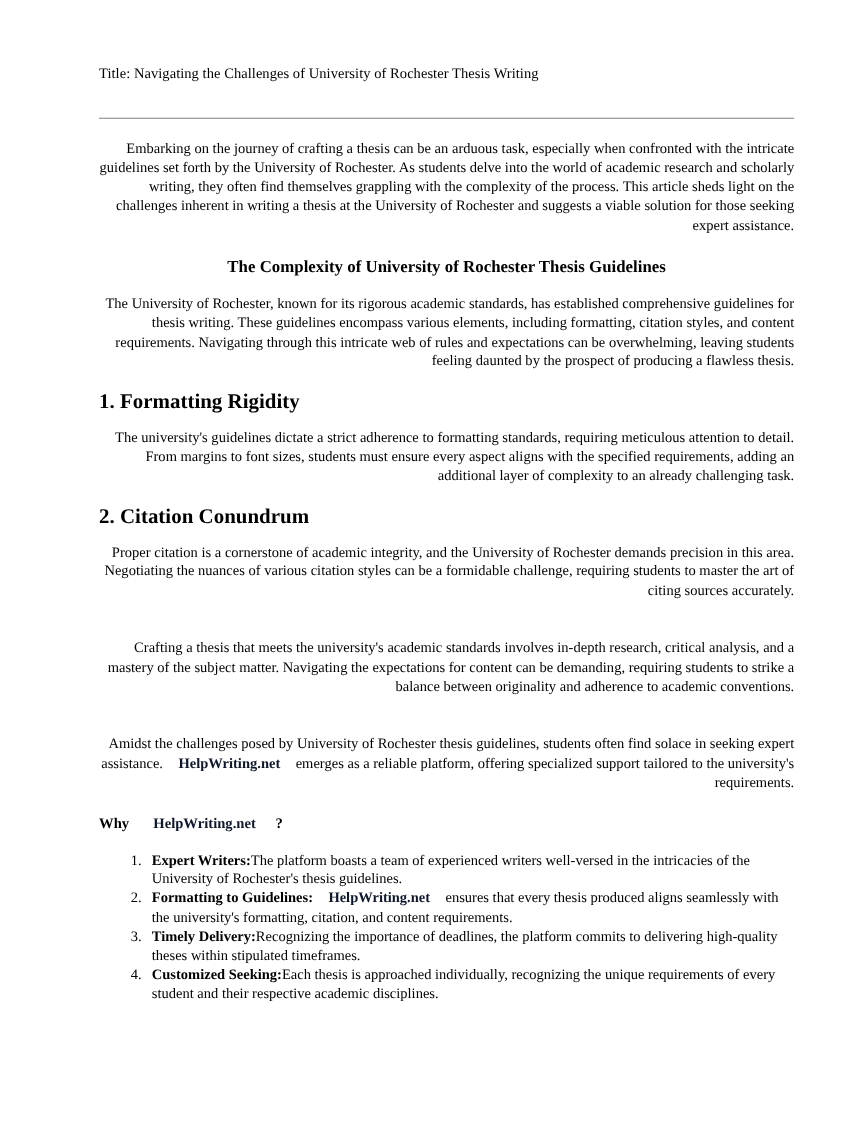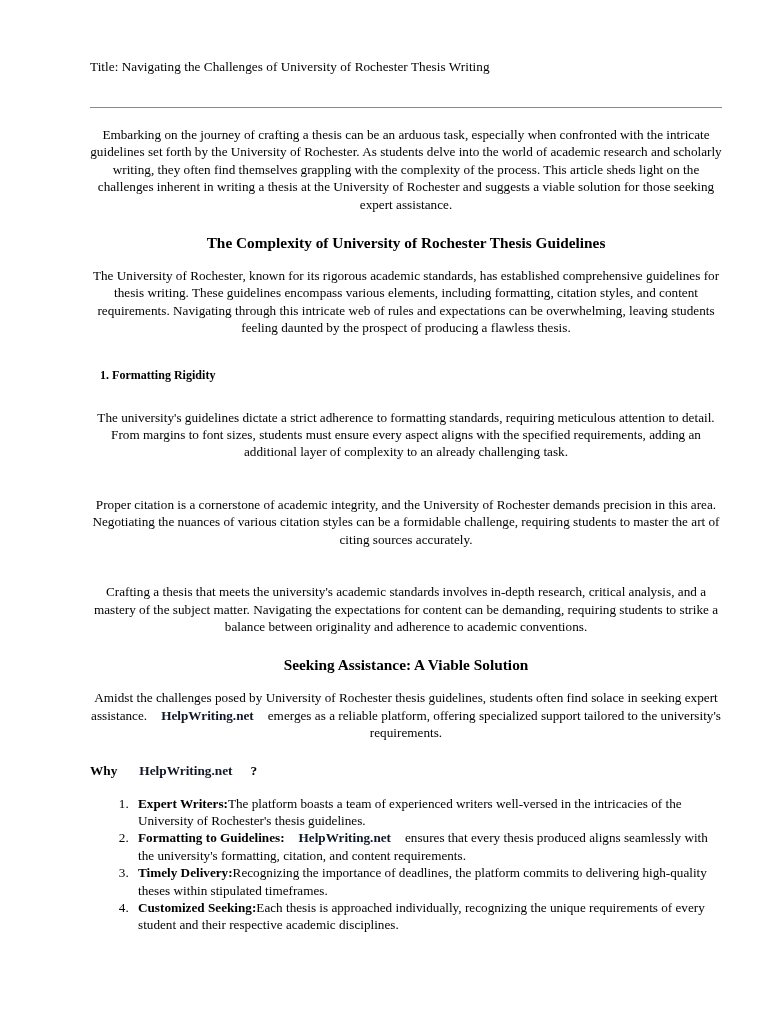--- a/index.html
+++ b/index.html
@@ -41,37 +41,37 @@
     border: none;
     border-top: 1px solid #8a8a8a;
     margin: 32px 0 0 0;
     height: 0;
     width: 632px;
   }
   p.body-text {
     font-size: 13.2px;
     line-height: 17.4px;
     margin: 0;
-    text-align: center;
+    text-align: right;
     letter-spacing: 0.01px;
   }
   .gap-intro { height: 18px; }
   h2.section-heading {
     font-size: 15.3px;
     line-height: 19px;
     font-weight: bold;
     margin: 0;
     letter-spacing: 0.02px;
     text-align: center;
   }
   h3.sub-heading {
-    font-size: 12px;
+    font-size: 19px;
     line-height: 17px;
     font-weight: bold;
-    margin: 10px;
+    margin: 0;
     letter-spacing: 0.02px;
   }
   .sp-after-head { height: 15px; }
   .sp-before-h2 { height: 20px; }
   .sp-before-h3 { height: 20px; }
   a.link, .link {
     color: #0f172a;
     font-weight: bold;
     text-decoration: none;
   }
@@ -121,31 +121,31 @@
     <p class="body-text">The University of Rochester, known for its rigorous academic standards, has established comprehensive guidelines for thesis writing. These guidelines encompass various elements, including formatting, citation styles, and content requirements. Navigating through this intricate web of rules and expectations can be overwhelming, leaving students feeling daunted by the prospect of producing a flawless thesis.</p>
 
     <div class="sp-before-h3"></div>
 
     <h3 class="sub-heading">1. Formatting Rigidity</h3>
     <div class="sp-after-head"></div>
     <p class="body-text">The university's guidelines dictate a strict adherence to formatting standards, requiring meticulous attention to detail. From margins to font sizes, students must ensure every aspect aligns with the specified requirements, adding an additional layer of complexity to an already challenging task.</p>
 
     <div class="sp-before-h3"></div>
 
+    <h3 class="sub-heading">2. Citation Conundrum</h3>
     <div class="sp-after-head"></div>
     <p class="body-text">Proper citation is a cornerstone of academic integrity, and the University of Rochester demands precision in this area. Negotiating the nuances of various citation styles can be a formidable challenge, requiring students to master the art of citing sources accurately.</p>
 
     <div class="sp-before-h3"></div>
 
     <div class="sp-after-head"></div>
     <p class="body-text">Crafting a thesis that meets the university's academic standards involves in-depth research, critical analysis, and a mastery of the subject matter. Navigating the expectations for content can be demanding, requiring students to strike a balance between originality and adherence to academic conventions.</p>
 
     <div class="sp-before-h2"></div>
 
-    <h2 class="section-heading">Seeking Assistance: A Viable Solution</h2>
 
     <div class="sp-after-head"></div>
 
     <p class="body-text"><span>Amidst the challenges posed by University of Rochester thesis guidelines, students often find solace in seeking expert assistance.</span><span class="inline-gap"></span><a class="link" href="#">HelpWriting.net</a><span class="inline-gap"></span><span>emerges as a reliable platform, offering specialized support tailored to the university's requirements.</span></p>
 
     <div class="sp-before-h3"></div>
 
     <p class="why-line"><span>Why</span><span class="why-gap"></span><a class="link" href="#">HelpWriting.net</a><span class="why-gap-2"></span><span>?</span></p>
 
     <div class="sp-list"></div>

